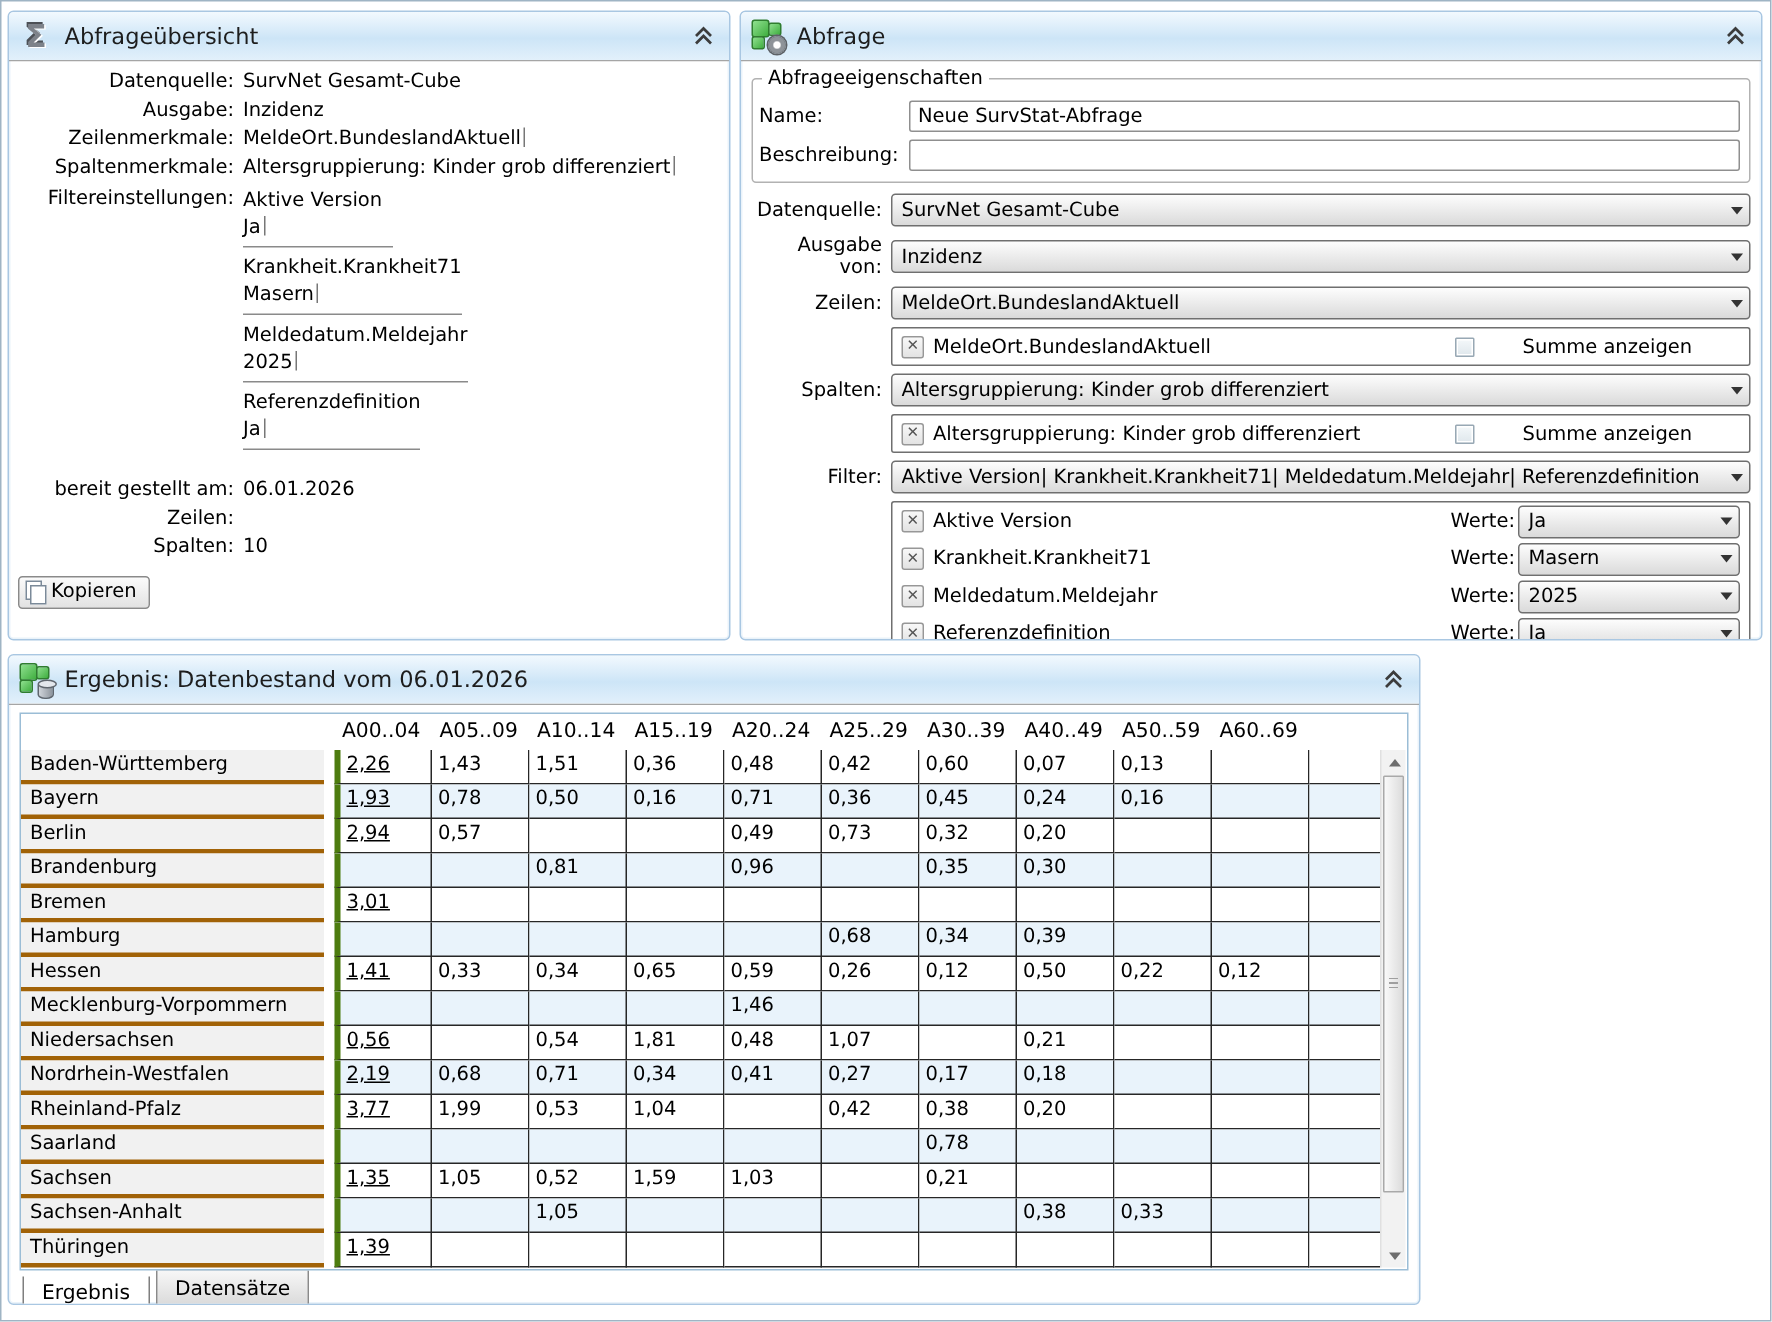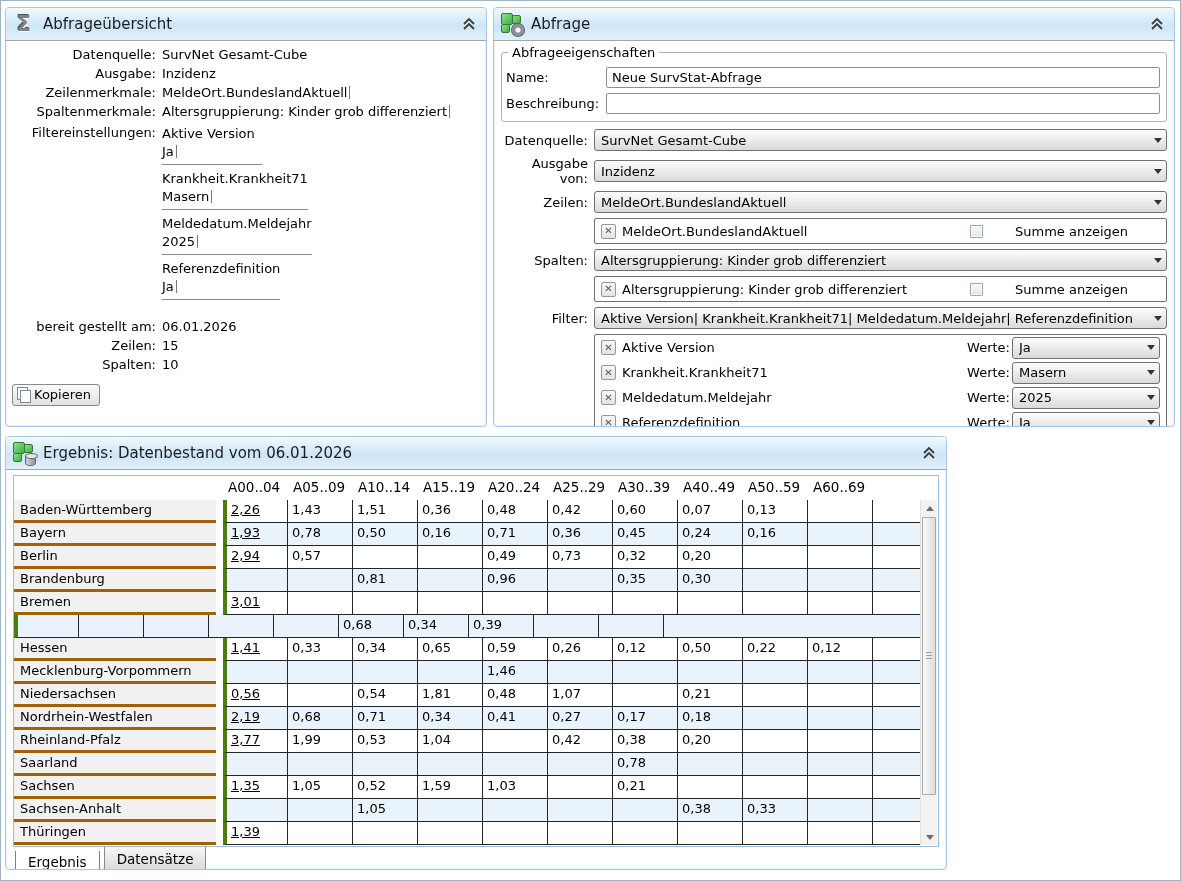--- a/index.html
+++ b/index.html
@@ -210,21 +210,20 @@
           </div>
         </div>
 
         <div class="ov-meta">
           <div class="ov-row">
             <span class="ov-label">bereit gestellt am:</span>
             <span class="ov-value">06.01.2026</span>
           </div>
           <div class="ov-row">
             <span class="ov-label">Zeilen:</span>
-            <span class="ov-value">15</span>
           </div>
           <div class="ov-row">
             <span class="ov-label">Spalten:</span>
             <span class="ov-value">10</span>
           </div>
         </div>
 
         <div class="btn">
           <span class="copy-ic"></span>
           <span>Kopieren</span>
@@ -459,20 +458,21 @@
             <div class="dcell"></div>
             <div class="dcell"></div>
             <div class="dcell"></div>
             <div class="dcell"></div>
             <div class="dcell"></div>
             <div class="dcell"></div>
             <div class="dcell"></div>
             <div class="dfill"></div>
           </div>
           <div class="trow alt">
+            <div class="rowhead">Hamburg</div>
             <div class="dcell first"></div>
             <div class="dcell"></div>
             <div class="dcell"></div>
             <div class="dcell"></div>
             <div class="dcell"></div>
             <div class="dcell">0,68</div>
             <div class="dcell">0,34</div>
             <div class="dcell">0,39</div>
             <div class="dcell"></div>
             <div class="dcell"></div>

